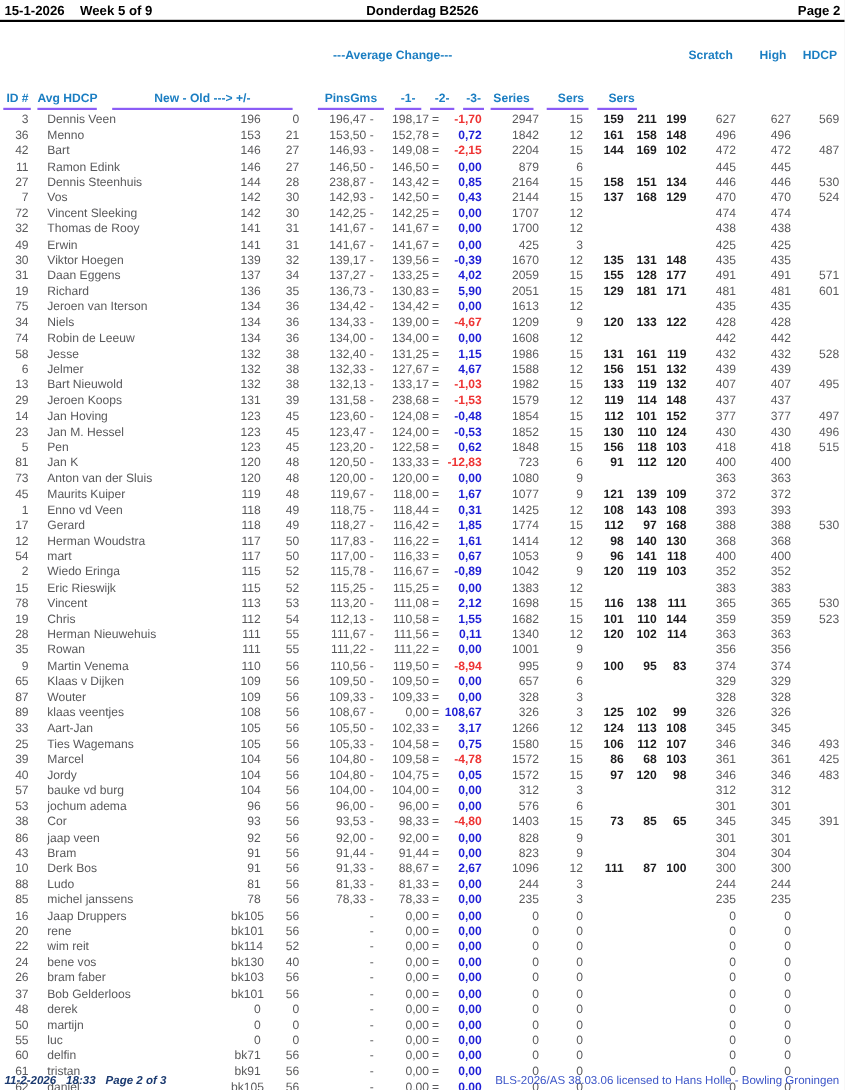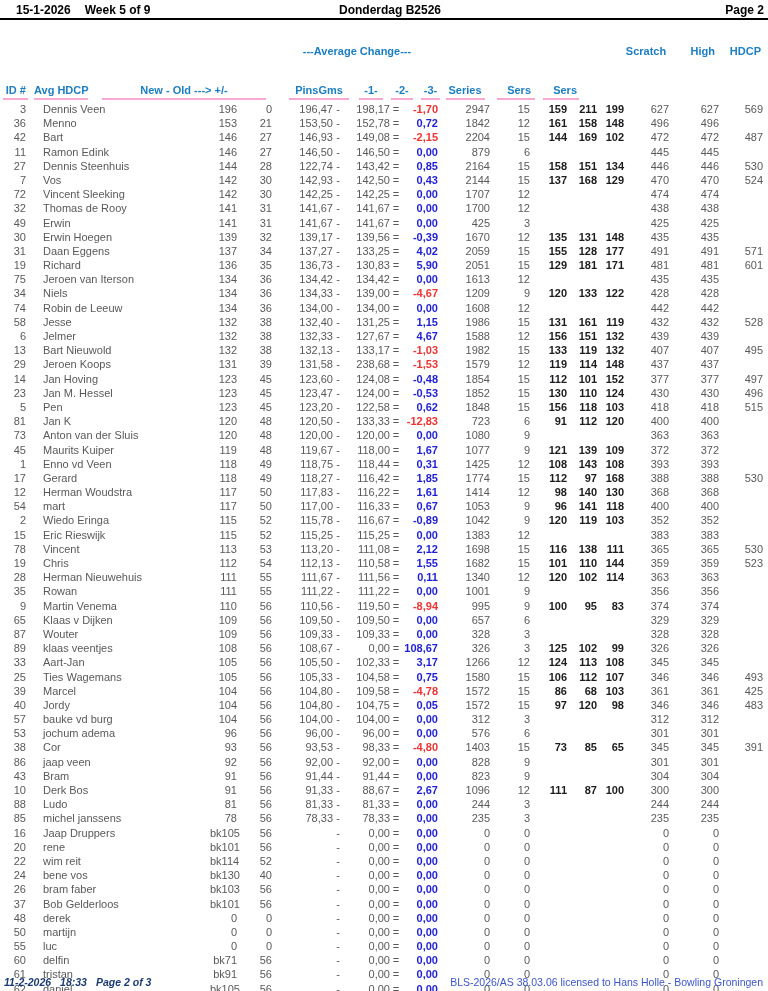--- a/index.html
+++ b/index.html
@@ -9,34 +9,34 @@
     background:#ffffff;
     font-family:"Liberation Sans", sans-serif;
     color:#59595b;
     overflow:hidden;
     margin:0 auto;
   }
   
   .topbar{
     display:flex;align-items:flex-end;
     height:15px;
-    padding:2px 4px 1px 16px;
+    padding:2px 4px 1px 4px;
     border-bottom:2.5px solid #000;
     font-size:12px;font-weight:bold;color:#000;
   }
   .topbar .left{display:flex;gap:14px;width:280px;}
   .topbar .center{flex:1;text-align:center;}
   .topbar .right{width:280px;text-align:right;}
   
   .heads{margin-top:4px;font-size:11px;font-weight:bold;color:var(--head-blue);}
   .hrow{display:flex;margin-top:24px;}
   .ha{height:15px;line-height:15px;}
   .hb{height:17px;line-height:14px;}
   .hg{display:block;box-sizing:border-box;white-space:nowrap;}
-  .ul{display:block;border-bottom:2px solid #f9a8d4;height:15px;}
+  .ul{display:block;border-bottom:2px solid #8b5cf6;height:15px;}
   .ul-id{margin-left:3px;margin-right:-2px;text-align:right;padding-right:2px;}
   .ul-name{margin-left:17px;text-align:left;}
   .ul-avg{margin-left:8px;text-align:right;padding-right:1px;}
   .ul-change{margin-left:14px;margin-right:-12px;text-align:center;}
   .ul-pins{margin-left:35px;margin-right:-3px;display:flex;justify-content:center;}
   .ul-g1{margin-left:13px;text-align:center;}
   .ul-g2{margin-left:8px;text-align:center;}
   .ul-g3{margin-left:8px;text-align:center;}
   .ul-scr{margin-left:6px;text-align:center;padding-right:1px;}
   .ul-high{margin-left:12px;text-align:right;padding-right:4px;}
@@ -214,21 +214,21 @@
       <span class="c c-g3 game"></span>
       <span class="c c-scr">445</span>
       <span class="c c-high">445</span>
       <span class="c c-hs"></span>
     </div>
       <div class="row">
       <span class="c c-id">27</span>
       <span class="c c-name">Dennis Steenhuis</span>
       <span class="c c-avg">144</span>
       <span class="c c-hdcp">28</span>
-      <span class="c c-new">122,74</span>
+      <span class="c c-new">238,87</span>
       <span class="c c-dash">-</span>
       <span class="c c-old">143,42</span>
       <span class="c c-eq">=</span>
       <span class="c c-chg">0,85</span>
       <span class="c c-pins">2164</span>
       <span class="c c-gms">15</span>
       <span class="c c-g1 game">158</span>
       <span class="c c-g2 game">151</span>
       <span class="c c-g3 game">134</span>
       <span class="c c-scr">446</span>
@@ -306,21 +306,21 @@
       <span class="c c-gms">3</span>
       <span class="c c-g1 game"></span>
       <span class="c c-g2 game"></span>
       <span class="c c-g3 game"></span>
       <span class="c c-scr">425</span>
       <span class="c c-high">425</span>
       <span class="c c-hs"></span>
     </div>
       <div class="row">
       <span class="c c-id">30</span>
-      <span class="c c-name">Erwin Hoegen</span>
+      <span class="c c-name">Viktor Hoegen</span>
       <span class="c c-avg">139</span>
       <span class="c c-hdcp">32</span>
       <span class="c c-new">139,17</span>
       <span class="c c-dash">-</span>
       <span class="c c-old">139,56</span>
       <span class="c c-eq">=</span>
       <span class="c c-chg">-0,39</span>
       <span class="c c-pins">1670</span>
       <span class="c c-gms">12</span>
       <span class="c c-g1 game">135</span>

